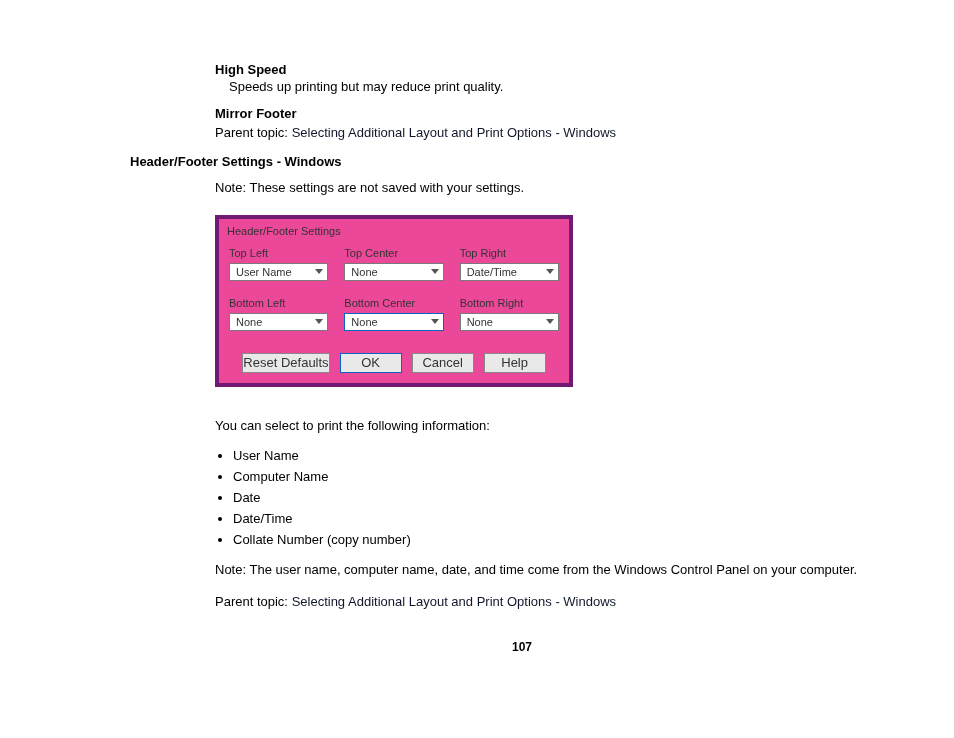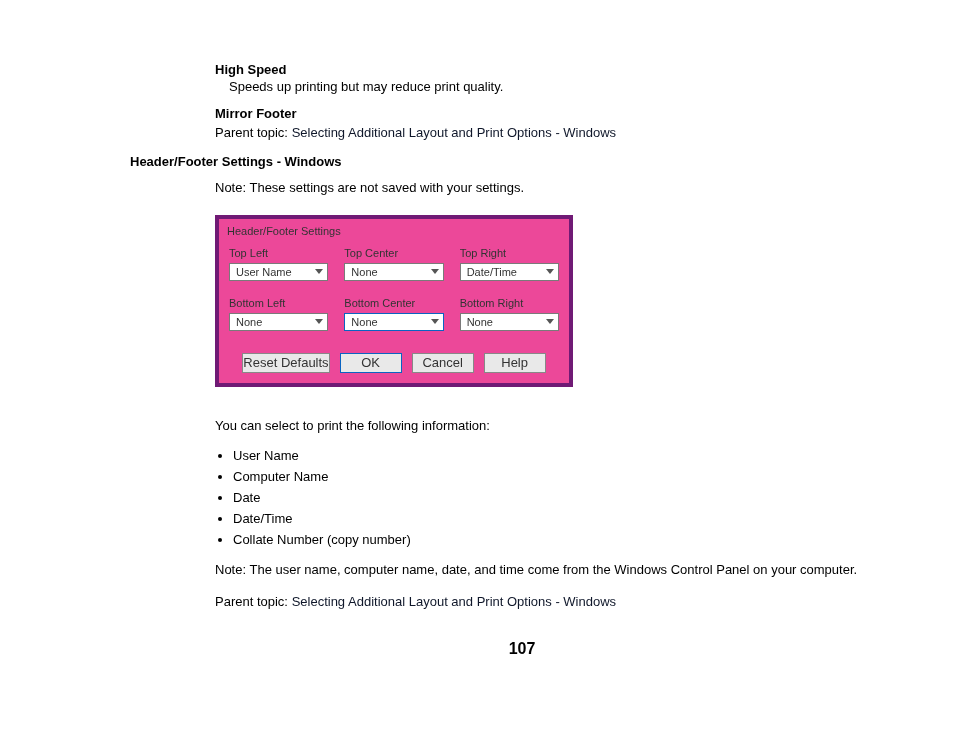--- a/index.html
+++ b/index.html
@@ -19,21 +19,21 @@
   .term { font-weight: bold; margin: 2px 0; }
   .def { margin: 2px 0 12px 14px; }
   .line { margin: 4px 0 10px 0; }
   .section-heading { font-weight: bold; margin: 14px 0 10px 0; }
   .note-label { font-weight: normal; }
   a.link { color: #0f172a; text-decoration: none; }
   .para { margin: 0 50px 14px 85px; line-height: 1.35; }
   .para-tight { margin: 0 50px 18px 85px; line-height: 1.35; }
   ul.info-list { margin: 6px 0 14px 85px; padding-left: 18px; }
   ul.info-list li { margin: 6px 0; }
-  .page-num { text-align: center; font-weight: bold; font-size: 16px; margin-top: 30px; }
+  .page-num { text-align: center; font-weight: bold; font-size: 12px; margin-top: 30px; }
   
   .dialog-wrap { margin: 4px 0 30px 85px; }
   .dialog {
     border: 4px solid #701a75;
     width: 350px;
     background: #ec4899;
     font-family: "Segoe UI", Tahoma, sans-serif;
     font-size: 11px;
     color: #333;
     padding: 0;

